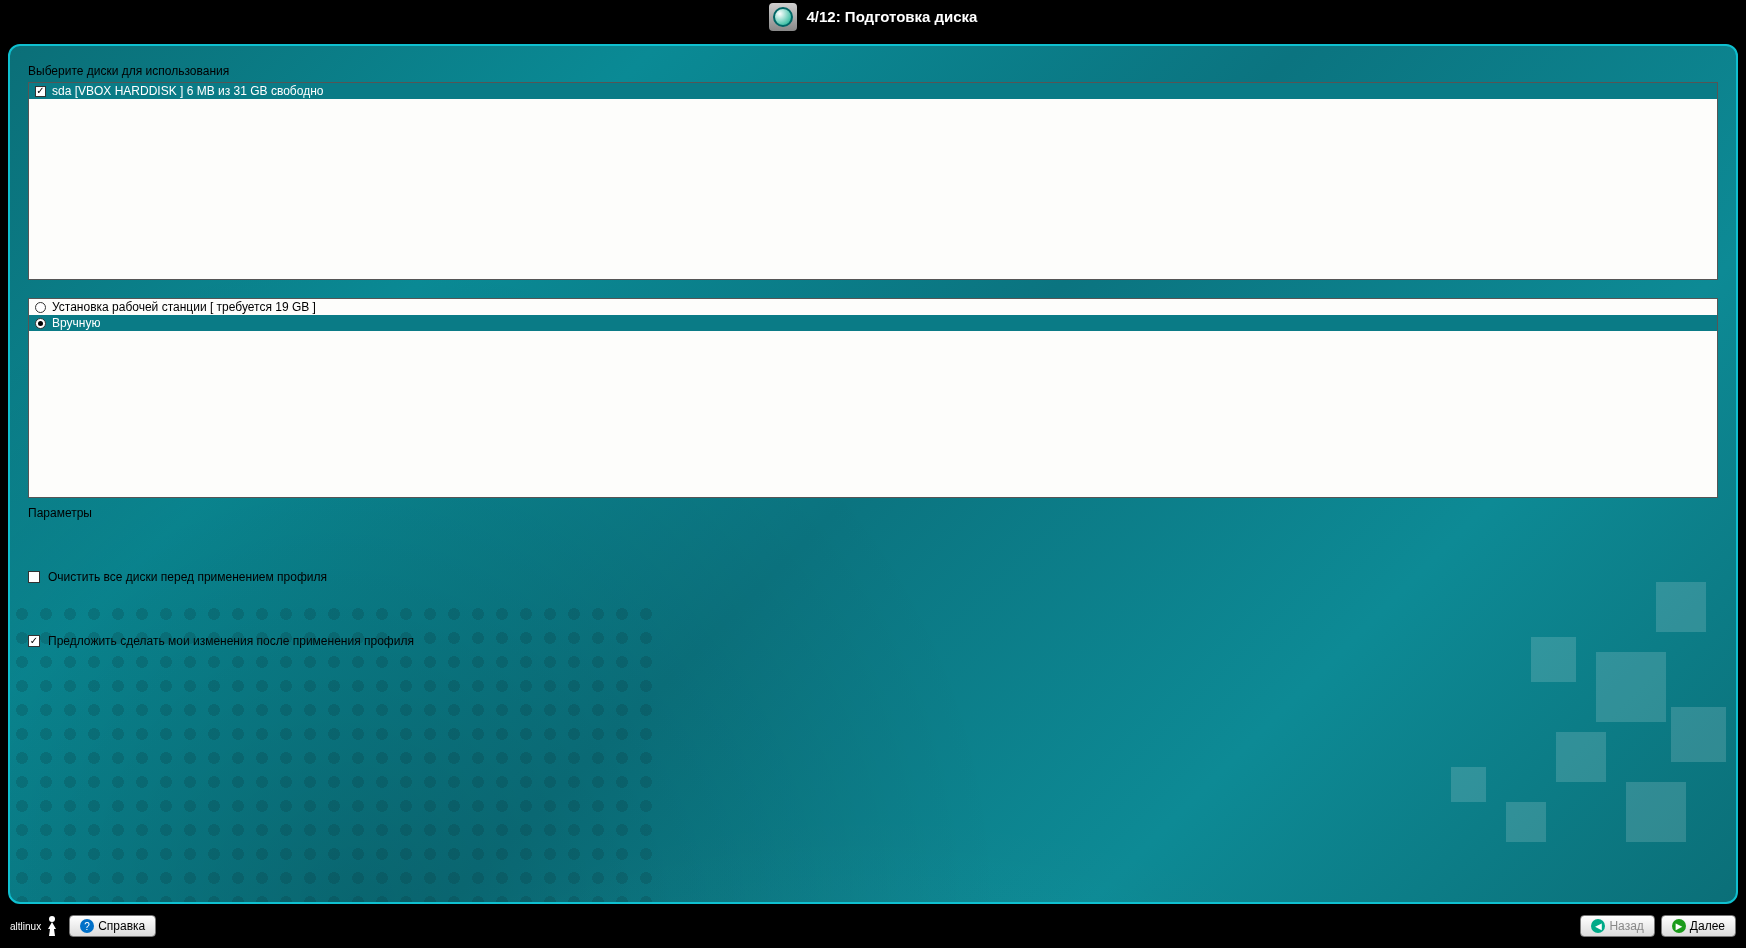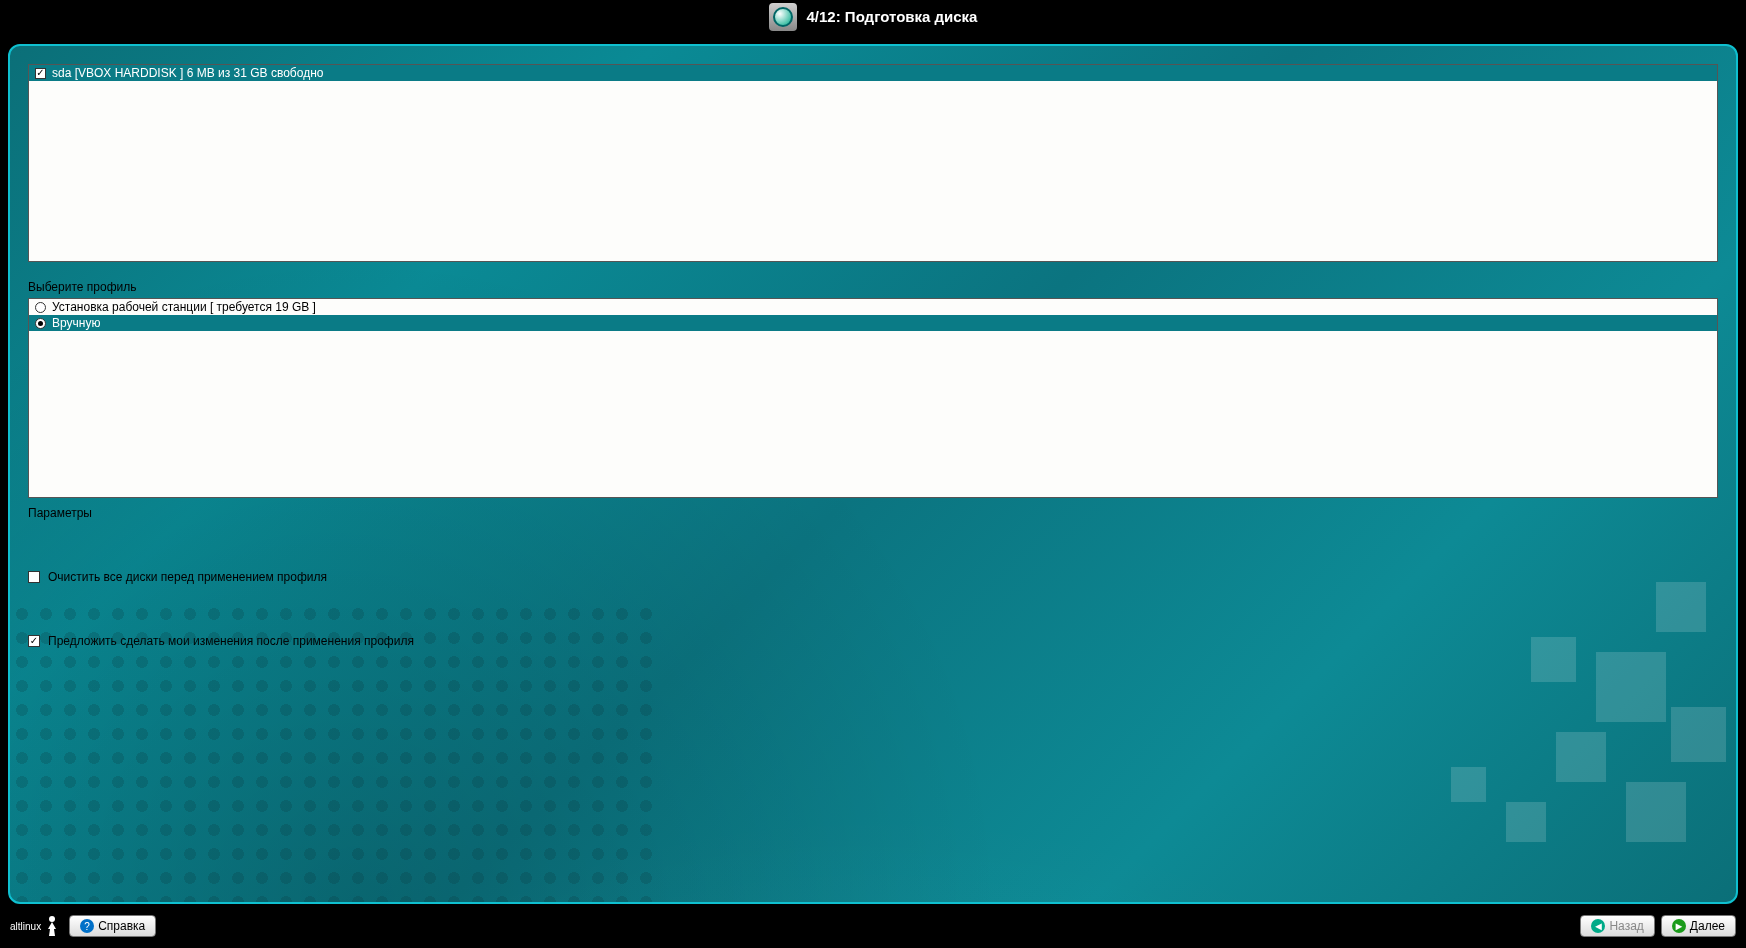--- a/index.html
+++ b/index.html
@@ -231,28 +231,28 @@
     <div style="right:40px;bottom:40px;width:60px;height:60px;"></div>
     <div style="right:120px;bottom:100px;width:50px;height:50px;"></div>
     <div style="right:60px;bottom:160px;width:70px;height:70px;"></div>
     <div style="right:180px;bottom:40px;width:40px;height:40px;"></div>
     <div style="right:0px;bottom:120px;width:55px;height:55px;"></div>
     <div style="right:150px;bottom:200px;width:45px;height:45px;"></div>
     <div style="right:240px;bottom:80px;width:35px;height:35px;"></div>
     <div style="right:20px;bottom:250px;width:50px;height:50px;"></div>
   </div>
 
+  <div class="label">Выберите диски для использования</div>
   <div class="listbox disks-box">
     <div class="list-row header-row">
       <span class="chk checked"></span>
       <span>sda [VBOX HARDDISK   ]  6 MB из 31 GB свободно</span>
     </div>
   </div>
 
-  <div class="label">Выберите профиль</div>
   <div class="listbox profiles-box">
     <div class="list-row">
       <span class="radio"></span>
       <span>Установка рабочей станции [ требуется 19 GB ]</span>
     </div>
     <div class="list-row selected">
       <span class="radio selected"></span>
       <span>Вручную</span>
     </div>
   </div>

